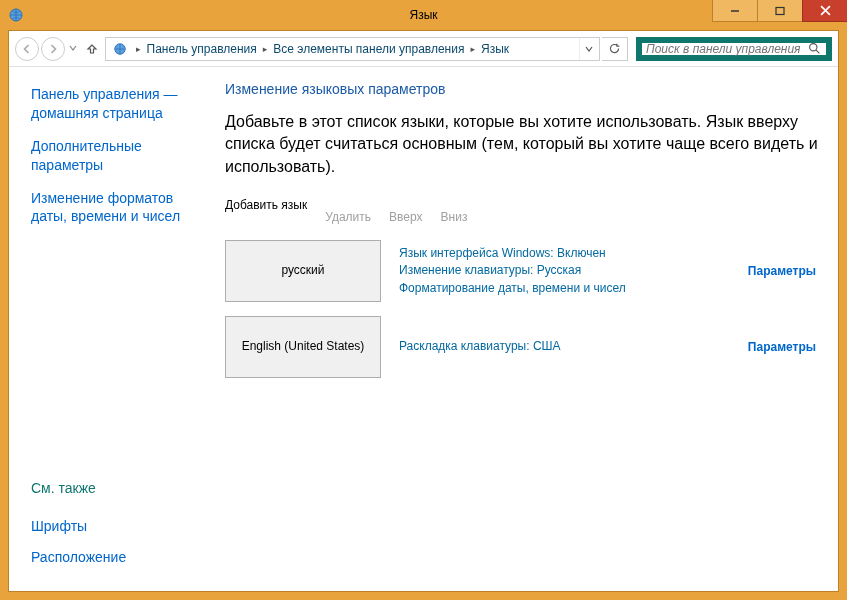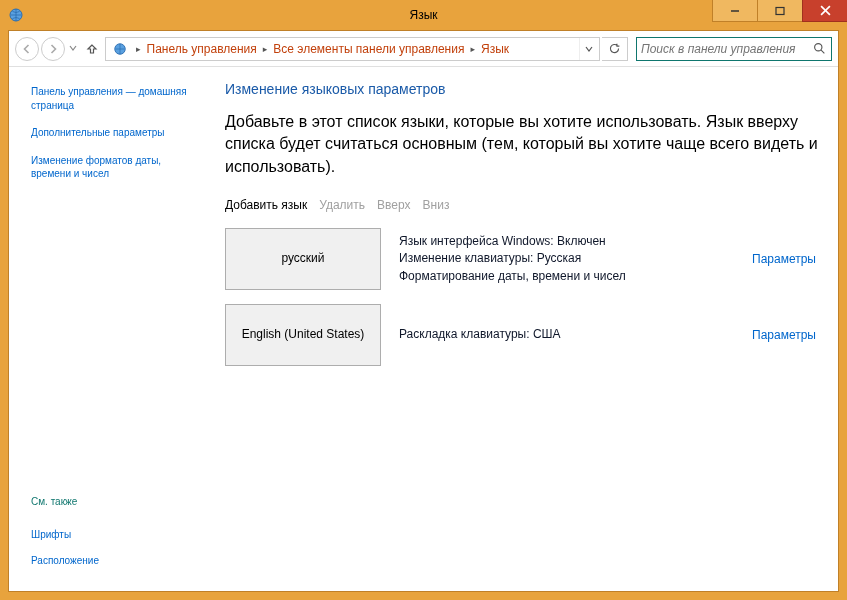--- a/index.html
+++ b/index.html
@@ -84,33 +84,33 @@
     flex: 1;
     height: 24px;
     border: 1px solid #ccc;
     display: flex;
     align-items: center;
     padding: 0 2px;
     font-size: 12px;
     min-width: 0;
   }
   .addr-icon { width: 16px; height: 16px; margin: 0 4px; display:inline-flex; align-items:center; justify-content:center;}
-  .crumb { color: #c2410c; padding: 0 2px; white-space: nowrap; }
+  .crumb { color: #0c4a6e; padding: 0 2px; white-space: nowrap; }
   .crumb-sep { color: #555; font-size: 9px; padding: 0 4px; }
   .addr-drop {
     width: 18px; height: 22px; border-left: 1px solid #eee;
     display:flex; align-items:center; justify-content:center; color:#555;
     margin-left: auto;
   }
   .refresh-btn {
     width: 26px; height: 24px; border: 1px solid #ccc; border-left: none;
     display: flex; align-items: center; justify-content: center; color: #555;
   }
   .searchbox {
-    width: 196px; height: 24px; border: 1px solid #0f766e;
+    width: 196px; height: 24px; border: 6px solid #0f766e;
     margin-left: 6px;
     display: flex; align-items: center;
     padding: 0 4px;
     color: #888;
   }
   .searchbox input {
     flex: 1; border: none; outline: none; font-size: 12px; font-style: italic; color: #888;
     background: transparent;
   }
   .search-icon { color: #555; width: 16px; display:flex; justify-content:center; }
@@ -119,21 +119,21 @@
   .content {
     flex: 1;
     display: flex;
     min-height: 0;
   }
   .sidebar {
     width: 202px;
     padding: 18px 12px 12px 22px;
     display: flex;
     flex-direction: column;
-    font-size: 10px;
+    font-size: 14px;
   }
   .sidebar a { color: #0066cc; text-decoration: none; display: block; margin-bottom: 14px; line-height: 1.35; }
   .sidebar .see-also-label { color: #0f766e; margin-top: auto; margin-bottom: 21px; }
   .sidebar .see-also a { margin-bottom: 12px; }
 
   .main {
     flex: 1;
     padding: 14px 18px 20px 14px;
     overflow: auto;
   }
@@ -144,26 +144,26 @@
     margin-bottom: 14px;
   }
   .main .desc {
     color: #000;
     font-size: 16px;
     line-height: 1.4;
     margin-bottom: 16px;
   }
   .toolbar {
     display: flex;
-    gap: 12px;
+    gap: 18px;
     padding: 4px 0 10px 0;
     font-size: 12px;
   }
   .toolbar .tool { color: #000; cursor: pointer; }
-  .toolbar .tool.disabled { color: #a0a0a0; cursor: default; }
+  .toolbar .tool.disabled { color: #a0a0a0; cursor: default; margin-top: 12px; }
 
   .lang-list { margin-top: 6px; }
   .lang-row {
     display: flex;
     align-items: center;
     margin-bottom: 14px;
     gap: 18px;
   }
   .lang-box {
     width: 156px;
@@ -175,27 +175,28 @@
     justify-content: center;
     text-align: center;
     font-size: 12px;
     padding: 4px;
     line-height: 1.3;
   }
   .lang-info {
     flex: 1;
     font-size: 12px;
     line-height: 1.45;
-    color: #0f172a;
+    color: #0369a1;
   }
   .lang-options {
     color: #0066cc;
     font-size: 12px;
     text-decoration: none;
     margin-right: 4px;
+    font-weight: bold;
   }
 </style>
 </head>
 <body>
 
 <div class="titlebar">
   <span class="app-icon">
     <svg width="16" height="16" viewBox="0 0 16 16">
       <circle cx="8" cy="8" r="6" fill="#5aa0e0" stroke="#2a6db0" stroke-width="1"></circle>
       <path d="M3 8 h10 M8 2 v12 M4.5 4.5 q3.5 2 7 0 M4.5 11.5 q3.5 -2 7 0" stroke="#2a6db0" stroke-width="0.8" fill="none"></path>

